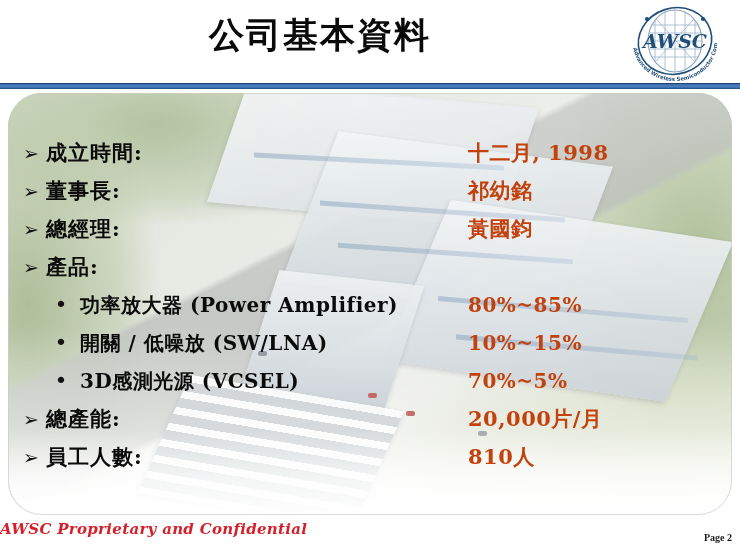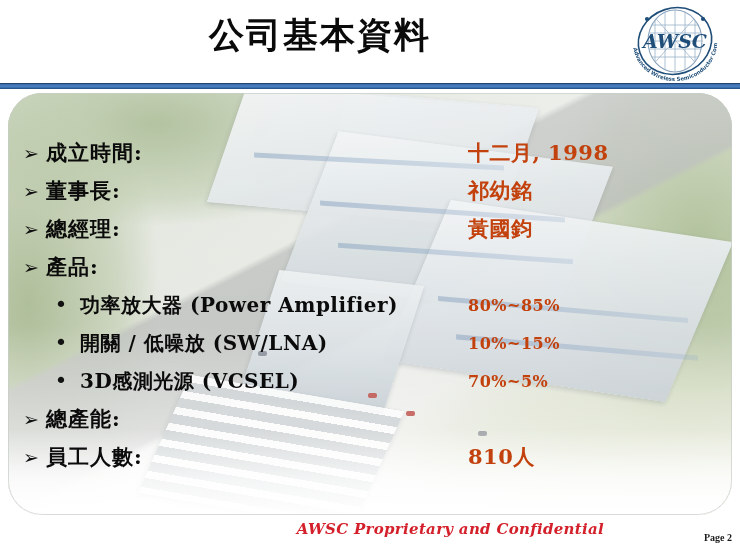--- a/index.html
+++ b/index.html
@@ -194,28 +194,28 @@
   .value {
     position: absolute;
     left: 468px;
     font-family: "DejaVu Serif", "Liberation Serif", serif;
     font-weight: 700;
     font-size: 21px;
     color: #c2410c;
     letter-spacing: .5px;
     white-space: nowrap;
   }
-  .row.lvl2 .value { font-size: 16px; }
+  .row.lvl2 .value { font-size: 20px; }
 
   
   .footer-note {
     position: absolute;
     left: 0; top: 520px;
     width: 604px;
-    text-align: right;
+    text-align: left;
     font-family: "DejaVu Serif", "Liberation Serif", serif;
     font-style: italic;
     font-weight: 700;
     font-size: 15px;
     color: #d3202a;
     letter-spacing: .3px;
   }
   .page-num {
     position: absolute;
     right: 8px; top: 532px;
@@ -325,20 +325,21 @@
         <span class="value">10%~15%</span>
       </div>
       <div class="row lvl2">
         <span class="marker">•</span>
         <span class="label">3D感測光源 (VCSEL)</span>
         <span class="value">70%~5%</span>
       </div>
       <div class="row lvl1">
         <span class="marker">➢</span>
         <span class="label">總產能:</span>
+        <span class="value">20,000片/月</span>
       </div>
       <div class="row lvl1">
         <span class="marker">➢</span>
         <span class="label">員工人數:</span>
         <span class="value">810人</span>
       </div>
     </div>
 
   <div class="footer-note">AWSC Proprietary and Confidential</div>
   <div class="page-num">Page 2</div>

